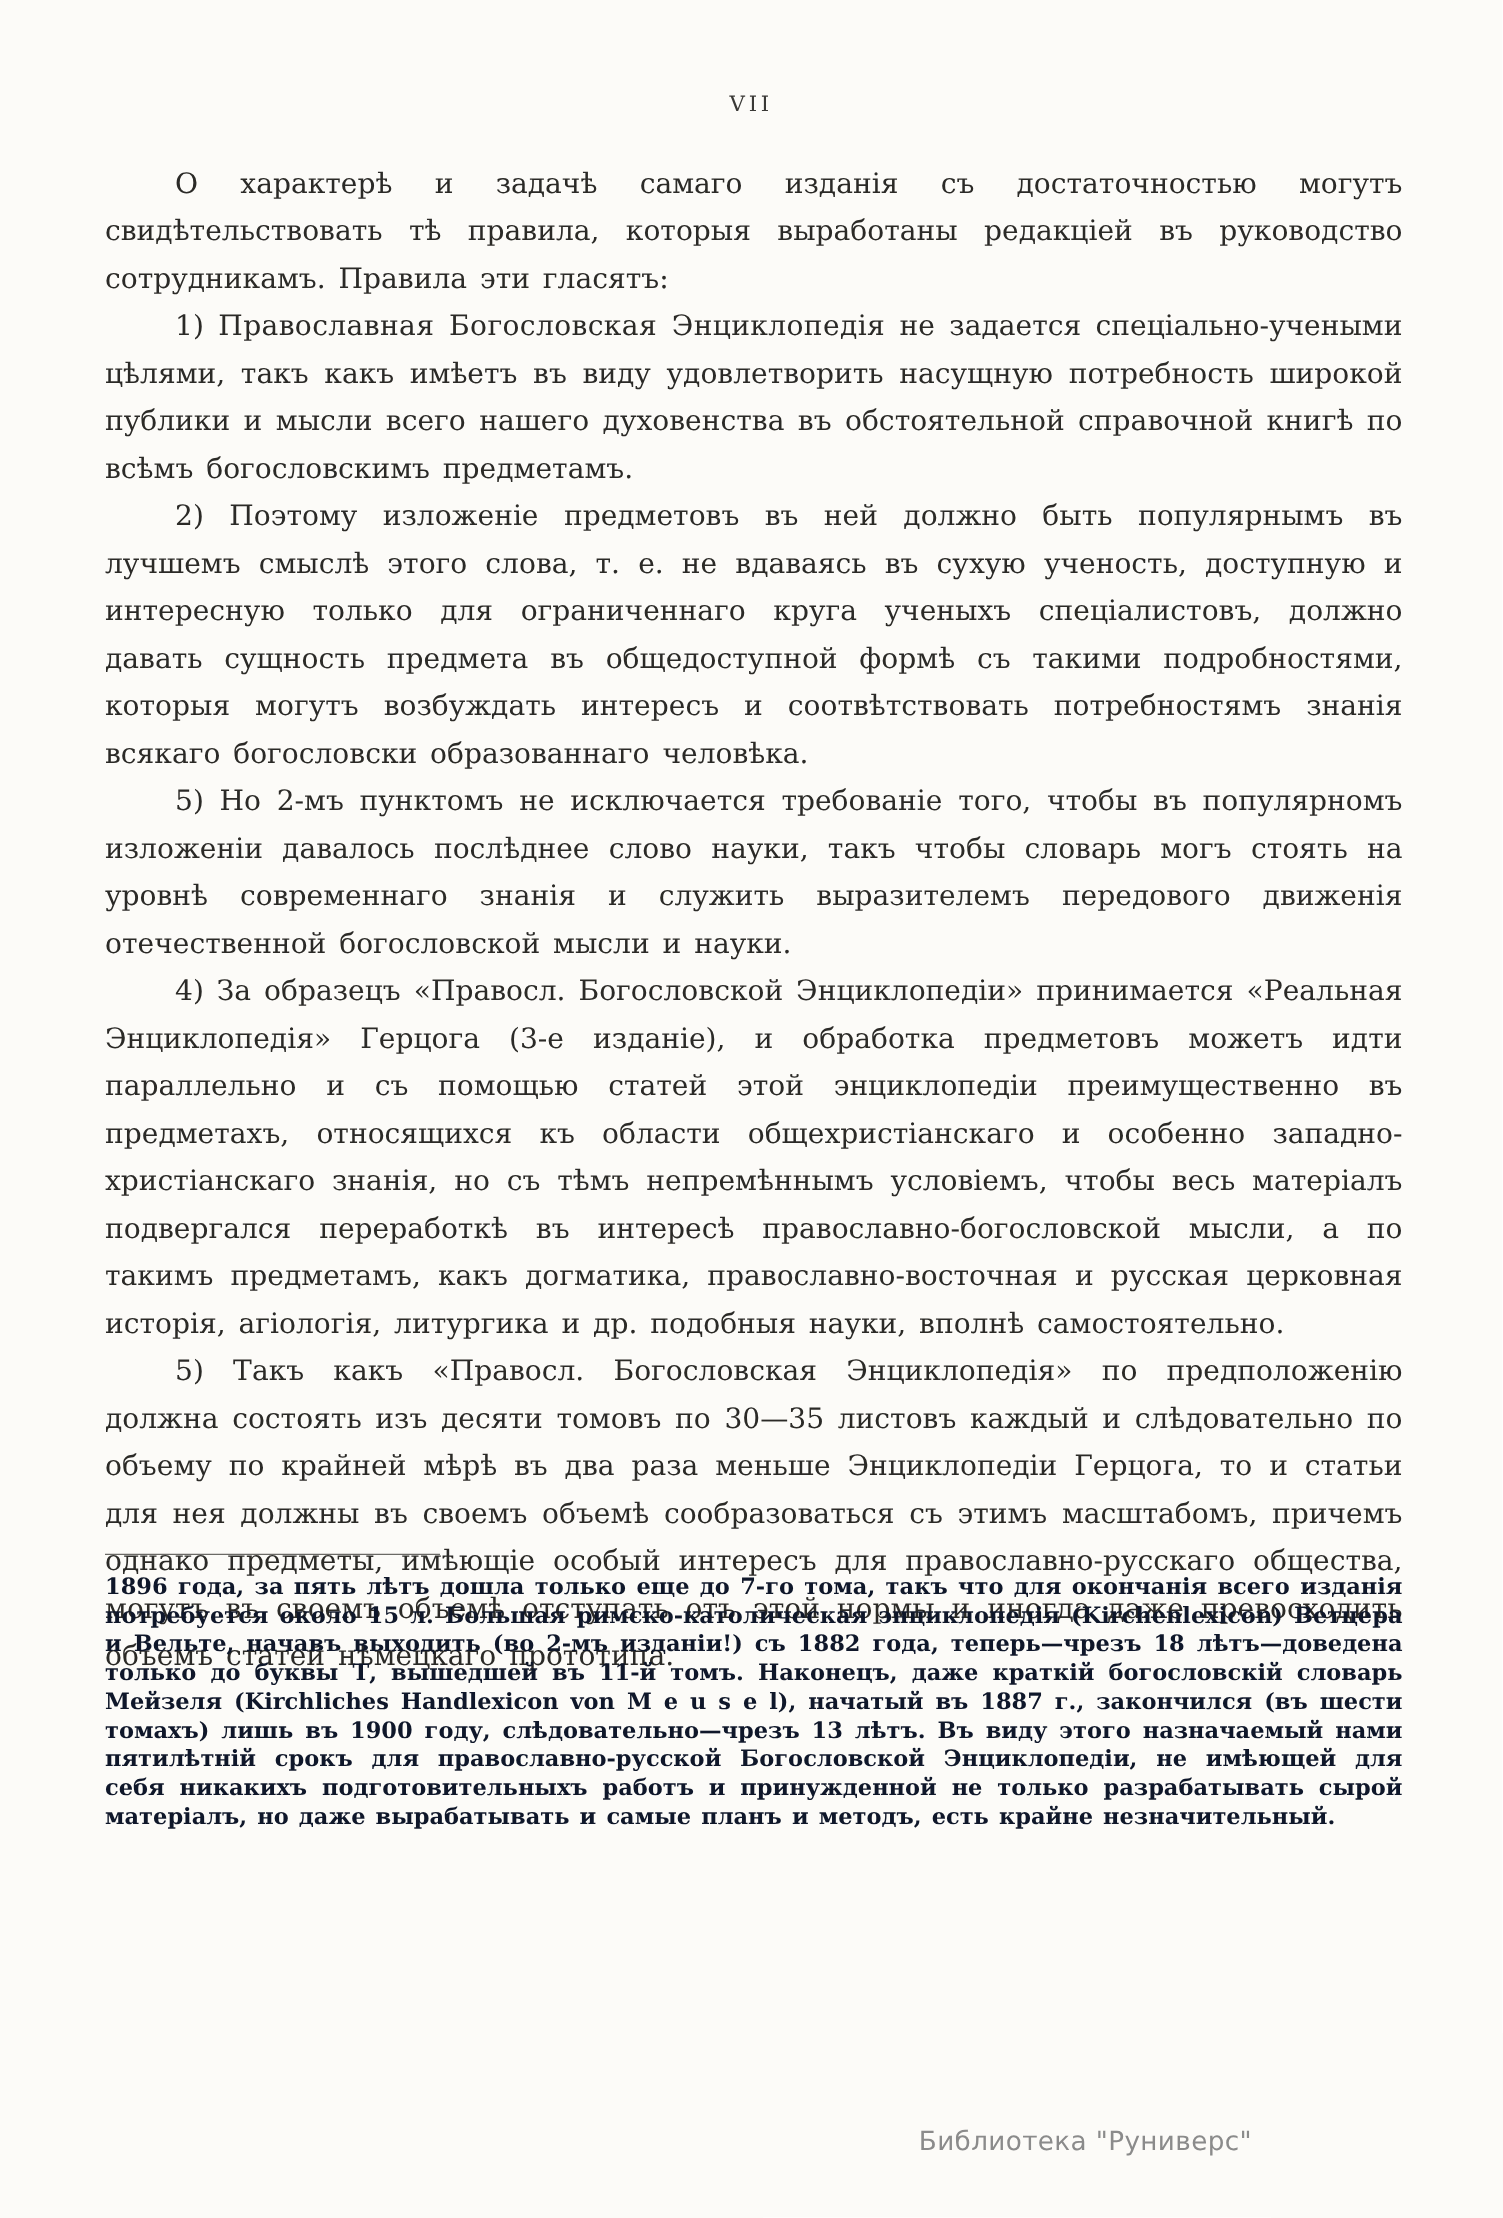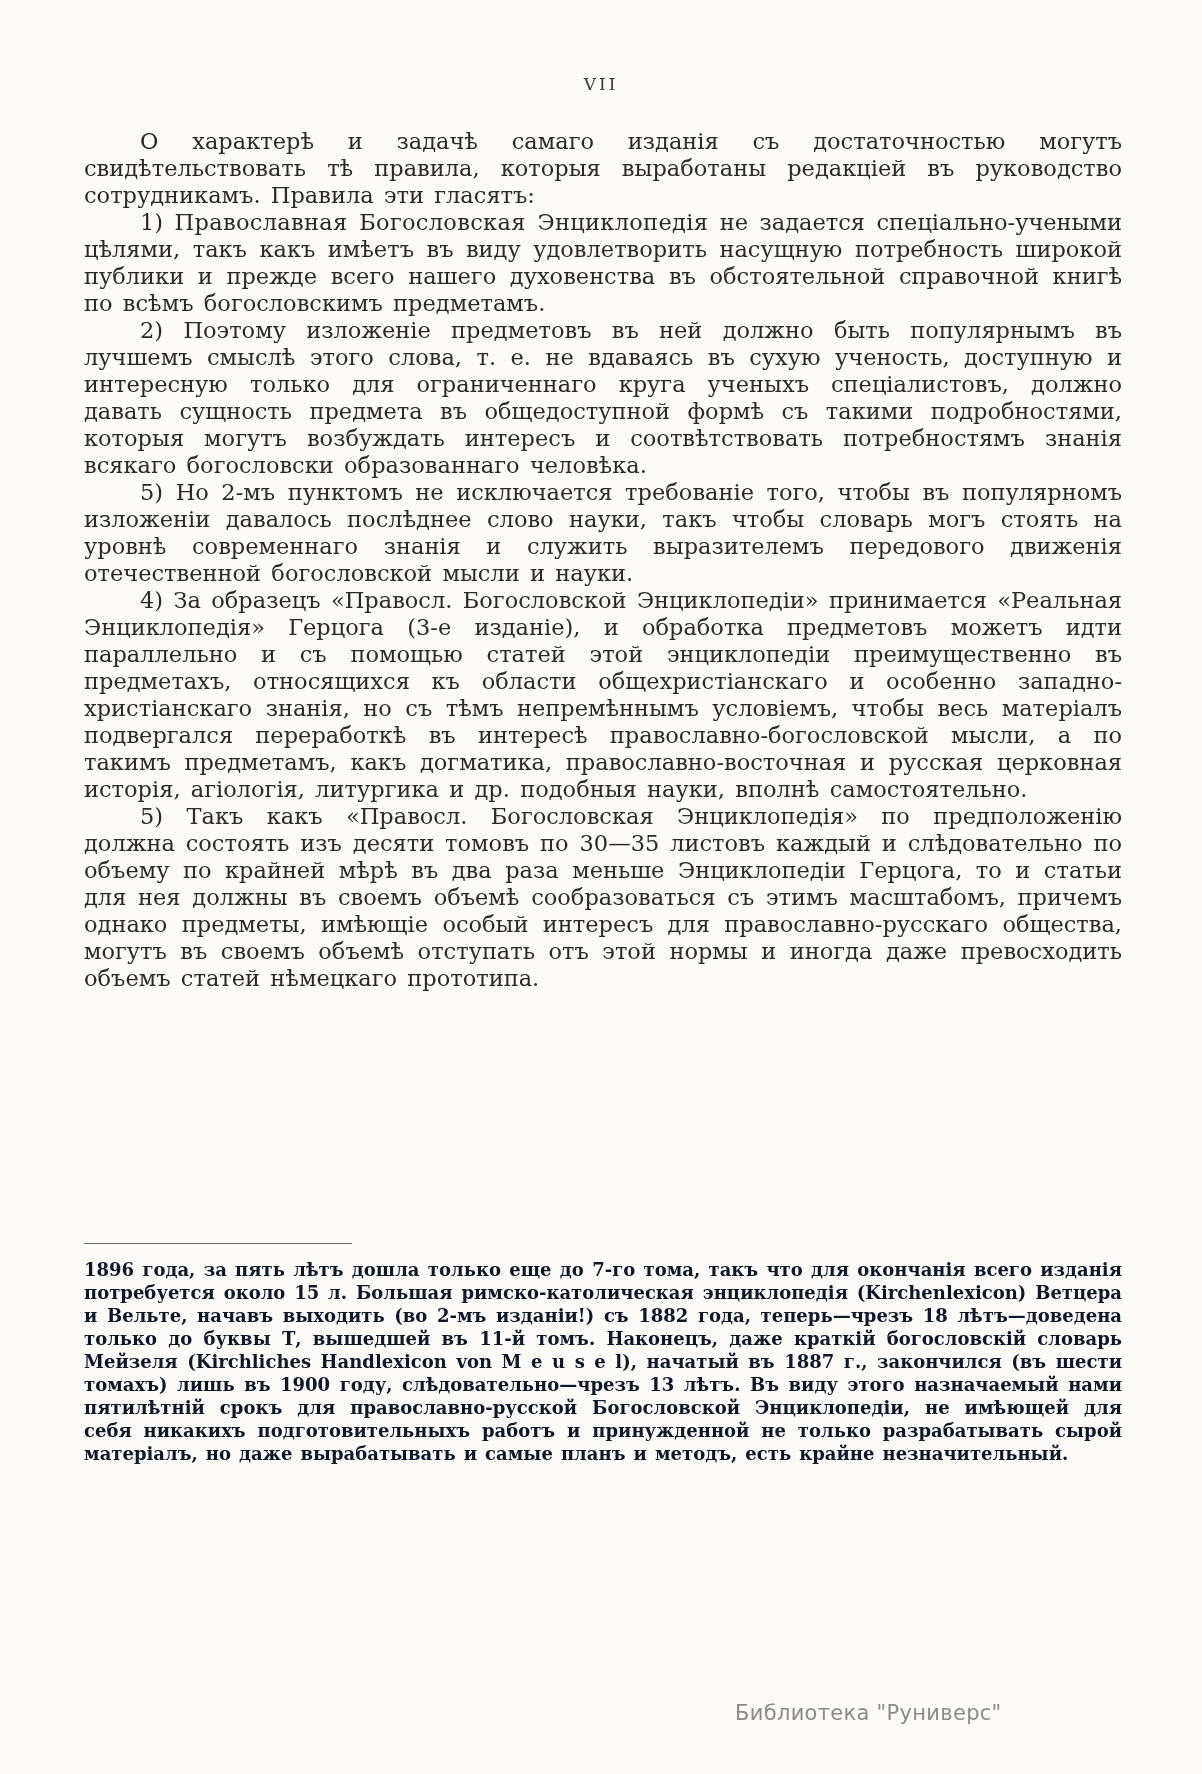--- a/index.html
+++ b/index.html
@@ -23,21 +23,21 @@
     font-size: 17px;
     letter-spacing: 3px;
     color: #3a3936;
   }
   .body-text {
     position: absolute;
     top: 128px;
     left: 84px;
     width: 1038px;
     font-size: 22.5px;
-    line-height: 27px;
+    line-height: 38px;
     text-align: justify;
     text-align-last: left;
     word-spacing: 0.14em;
   }
   .para { text-indent: 56px; }
   .para b { font-weight: normal; letter-spacing: 0.3px; }
   .footnote-rule {
     position: absolute;
     top: 1243px;
     left: 84px;
@@ -70,21 +70,21 @@
 </head>
 <body>
 
 <div class="page">
 
   <div class="page-number">VII</div>
 
   <div class="body-text">
     <p class="para">О характерѣ и задачѣ самаго изданія съ достаточностью могутъ свидѣтельствовать тѣ правила, которыя выработаны редакціей въ руководство сотрудникамъ. Правила эти гласятъ:</p>
 
-    <p class="para"><span>1) </span><b>Православная Богословская Энциклопедія</b><span> не задается спеціально-учеными цѣлями, такъ какъ имѣетъ въ виду удовлетворить насущную потребность широкой публики и прежде всего нашего духовенства въ обстоятельной справочной книгѣ по всѣмъ богословскимъ предметамъ.</span></p>
+    <p class="para"><span>1) </span><b>Православная Богословская Энциклопедія</b><span> не задается спеціально-учеными цѣлями, такъ какъ имѣетъ въ виду удовлетворить насущную потребность широкой публики и мысли всего нашего духовенства въ обстоятельной справочной книгѣ по всѣмъ богословскимъ предметамъ.</span></p>
 
     <p class="para">2) Поэтому изложеніе предметовъ въ ней должно быть популярнымъ въ лучшемъ смыслѣ этого слова, т. е. не вдаваясь въ сухую ученость, доступную и интересную только для ограниченнаго круга ученыхъ спеціалистовъ, должно давать сущность предмета въ общедоступной формѣ съ такими подробностями, которыя могутъ возбуждать интересъ и соотвѣтствовать потребностямъ знанія всякаго богословски образованнаго человѣка.</p>
 
     <p class="para">5) Но 2-мъ пунктомъ не исключается требованіе того, чтобы въ популярномъ изложеніи давалось послѣднее слово науки, такъ чтобы словарь могъ стоять на уровнѣ современнаго знанія и служить выразителемъ передового движенія отечественной богословской мысли и науки.</p>
 
     <p class="para">4) За образецъ «Правосл. Богословской Энциклопедіи» принимается «Реальная Энциклопедія» Герцога (3-е изданіе), и обработка предметовъ можетъ идти параллельно и съ помощью статей этой энциклопедіи преимущественно въ предметахъ, относящихся къ области общехристіанскаго и особенно западно-христіанскаго знанія, но съ тѣмъ непремѣннымъ условіемъ, чтобы весь матеріалъ подвергался переработкѣ въ интересѣ православно-богословской мысли, а по такимъ предметамъ, какъ догматика, православно-восточная и русская церковная исторія, агіологія, литургика и др. подобныя науки, вполнѣ самостоятельно.</p>
 
     <p class="para">5) Такъ какъ «Правосл. Богословская Энциклопедія» по предположенію должна состоять изъ десяти томовъ по 30—35 листовъ каждый и слѣдовательно по объему по крайней мѣрѣ въ два раза меньше Энциклопедіи Герцога, то и статьи для нея должны въ своемъ объемѣ сообразоваться съ этимъ масштабомъ, причемъ однако предметы, имѣющіе особый интересъ для православно-русскаго общества, могутъ въ своемъ объемѣ отступать отъ этой нормы и иногда даже превосходить объемъ статей нѣмецкаго прототипа.</p>
   </div>
 

